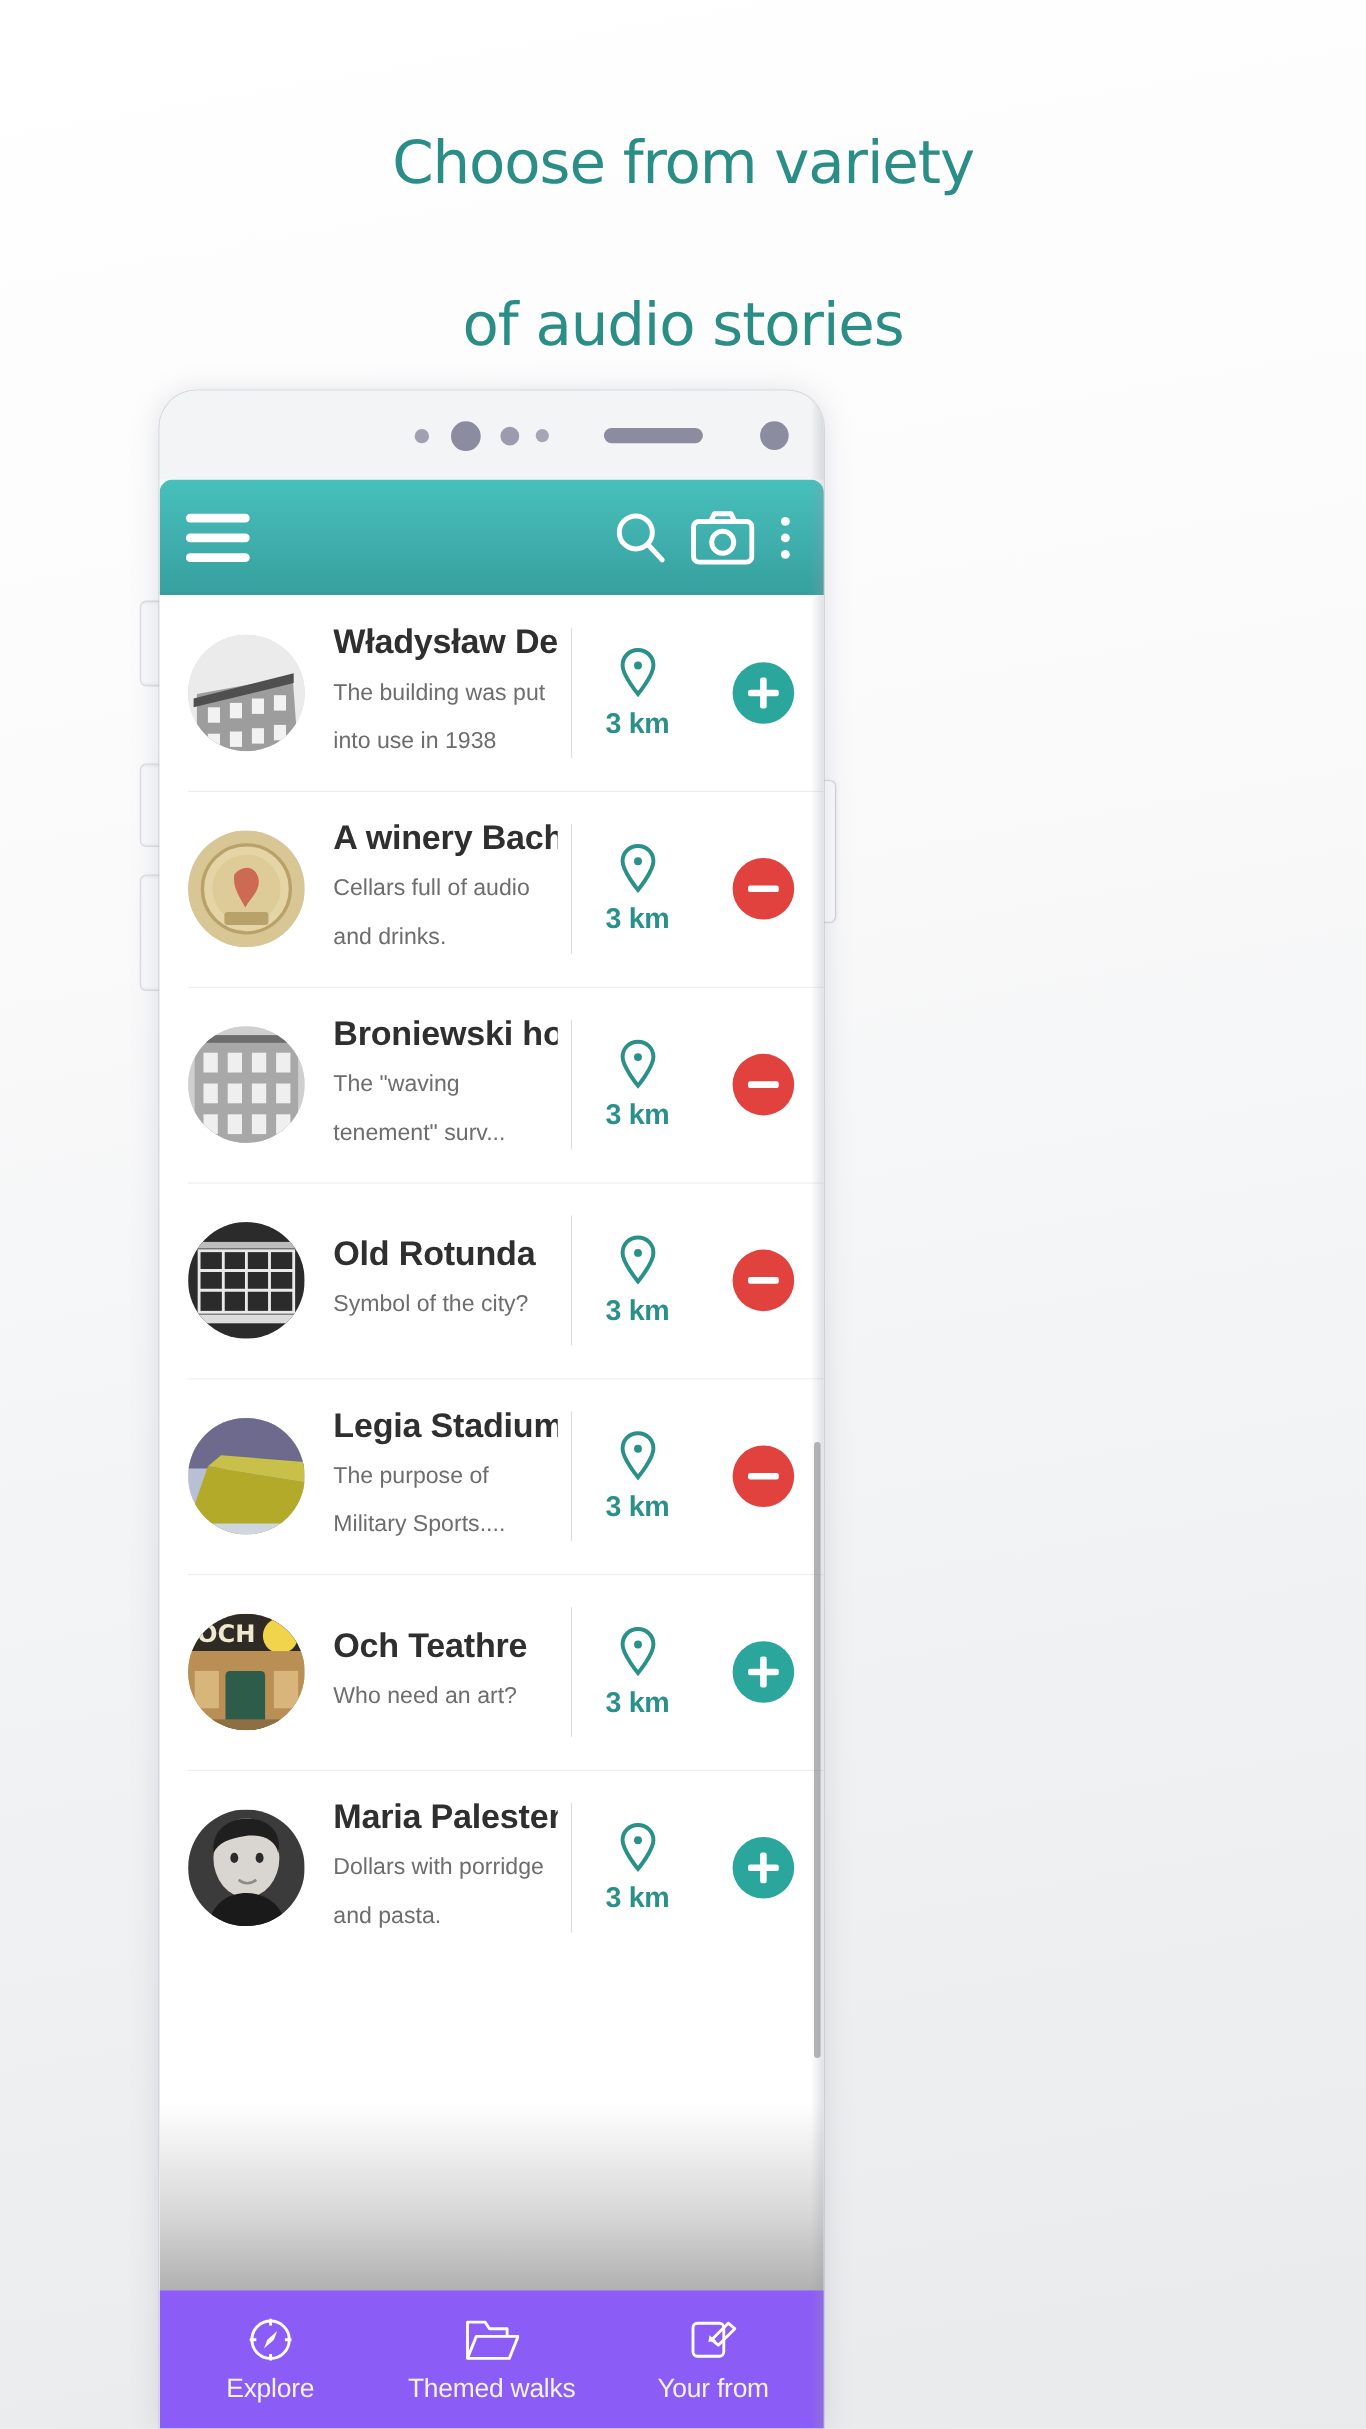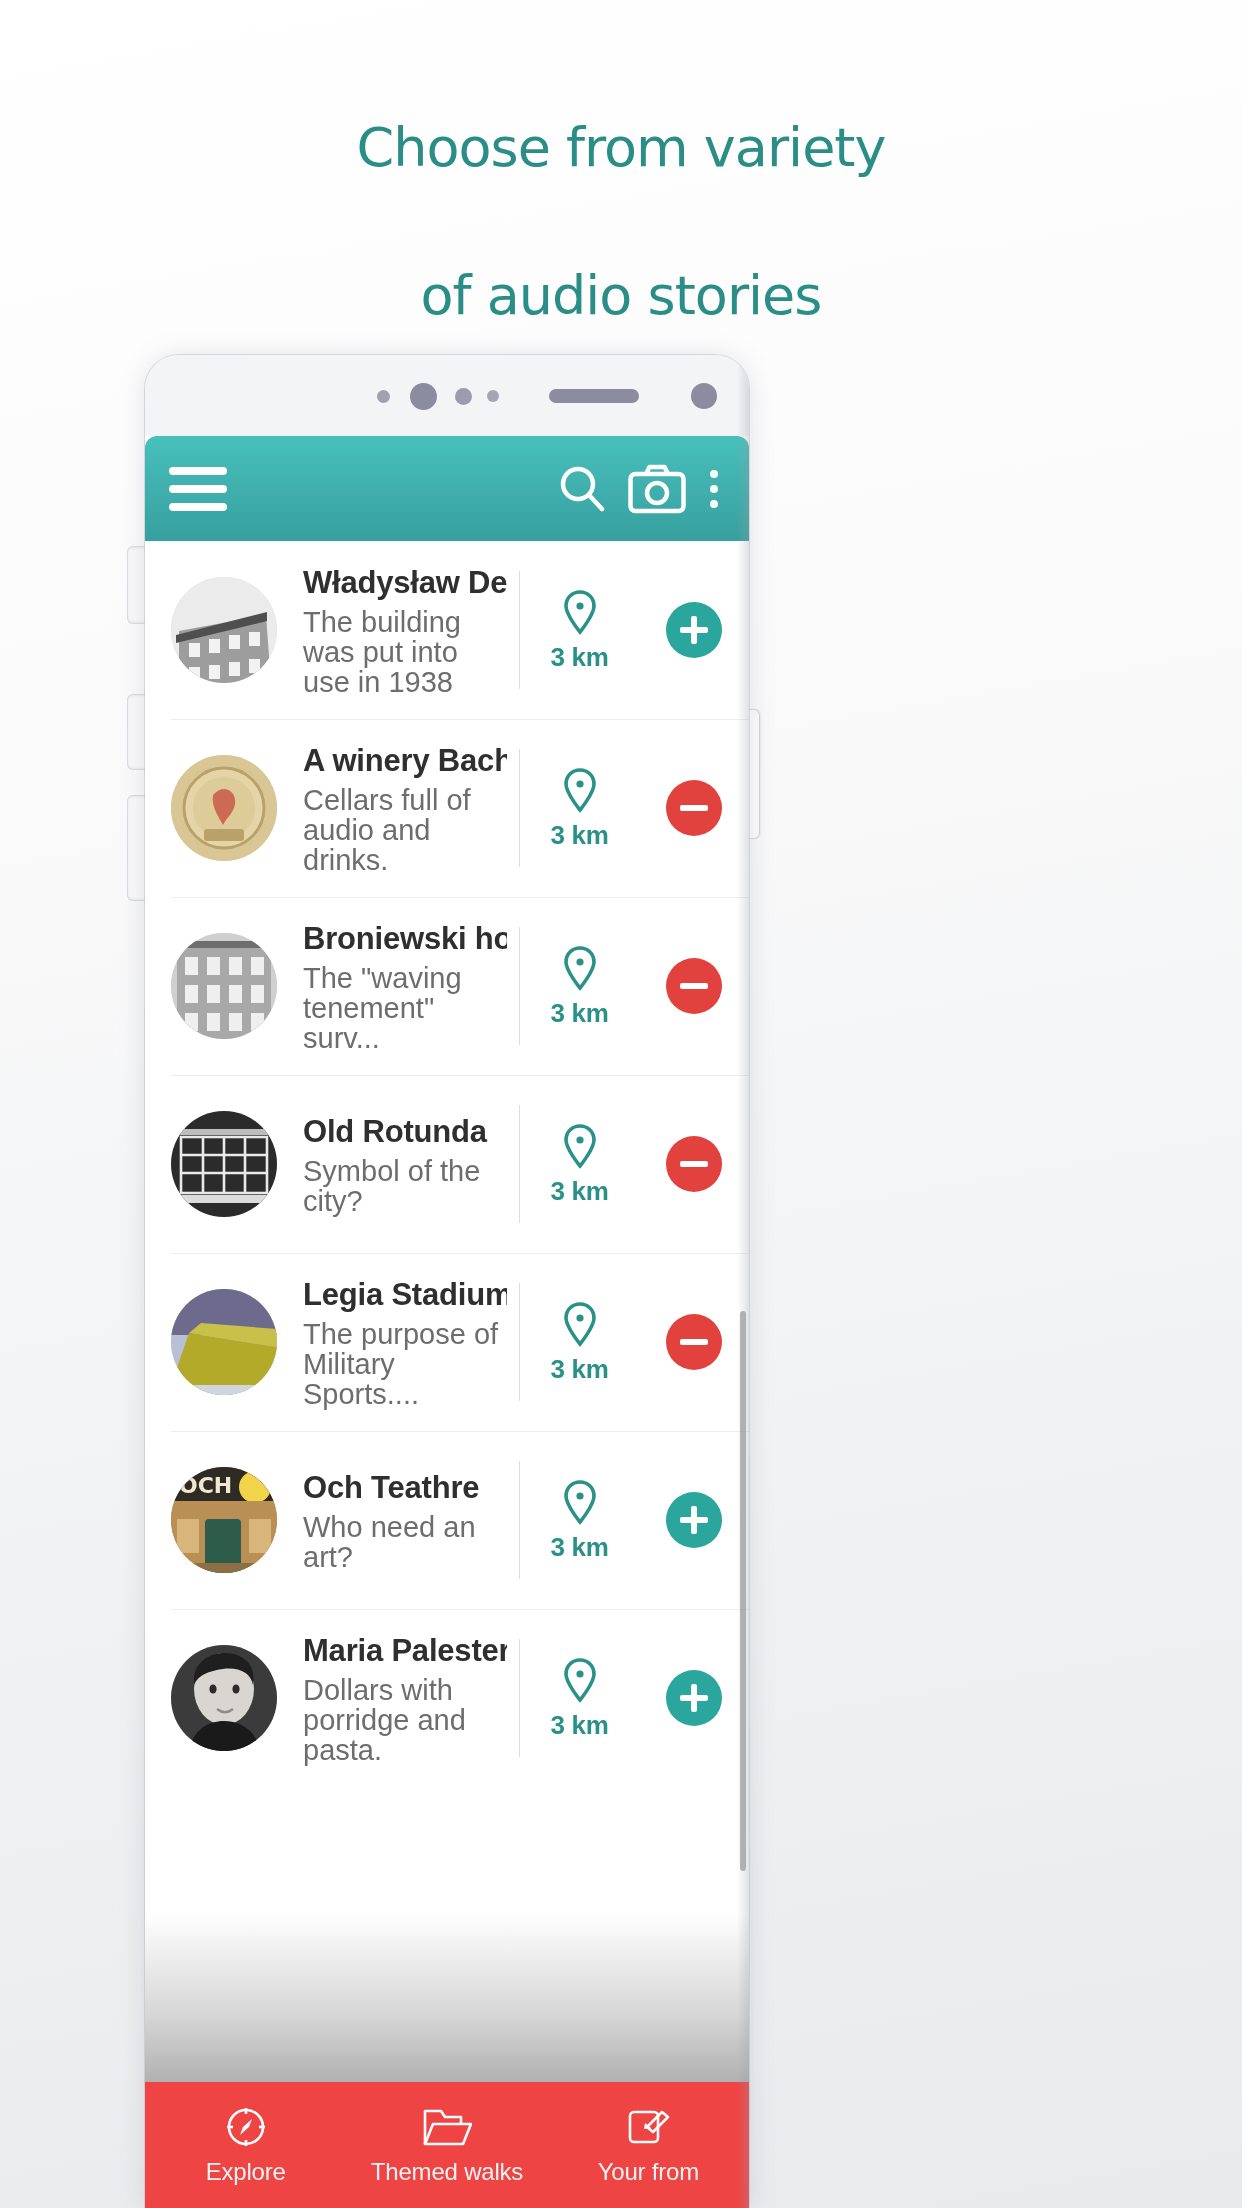--- a/index.html
+++ b/index.html
@@ -149,23 +149,23 @@
   .row-title {
     font-size: 31px;
     font-weight: 700;
     color: #2f2f2f;
     line-height: 38px;
     white-space: nowrap;
     overflow: hidden;
     letter-spacing: -0.2px;
   }
   .row-sub {
-    font-size: 29px;
+    font-size: 21px;
     color: #6d6d6d;
-    line-height: 30px;
+    line-height: 44px;
     margin-top: 5px;
     max-width: 250px;
   }
   .dist {
     width: 120px;
     flex: 0 0 120px;
     border-left: 1px solid #dddddd;
     height: 118px;
     display: flex; flex-direction: column;
     align-items: center; justify-content: center;
@@ -203,21 +203,21 @@
   
   .scroll-hint {
     position: absolute; right: 3px; top: 770px; width: 6px; height: 560px;
     background: rgba(120,120,120,0.55); border-radius: 3px;
   }
 
   
   .bottomnav {
     position: relative;
     height: 126px;
-    background: #ef4444;
+    background: #8b5cf6;
     display: flex; align-items: flex-end;
   }
   .nav-item {
     flex: 1;
     display: flex; flex-direction: column; align-items: center; justify-content: center;
     gap: 8px;
     height: 100%;
   }
   .nav-item .ni { height: 46px; display:flex; align-items:center; justify-content:center; }
   .nav-item .nl {

